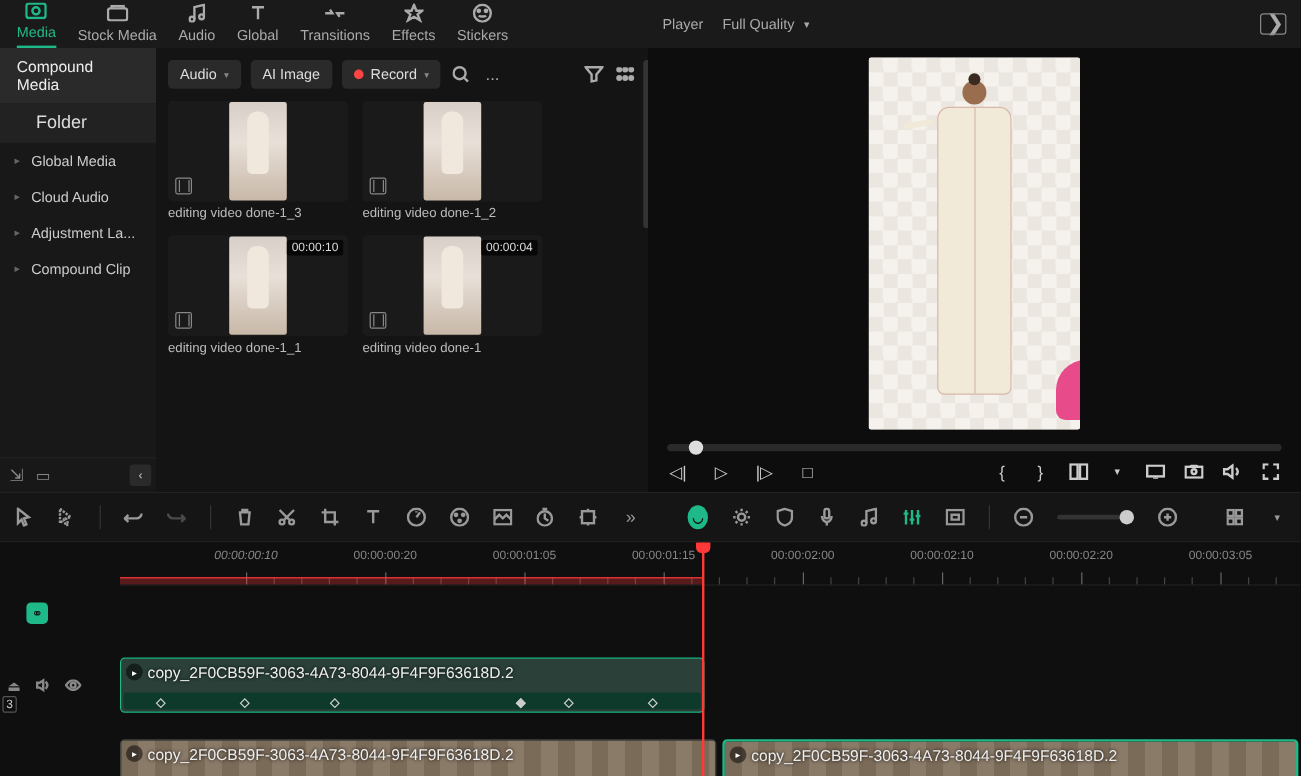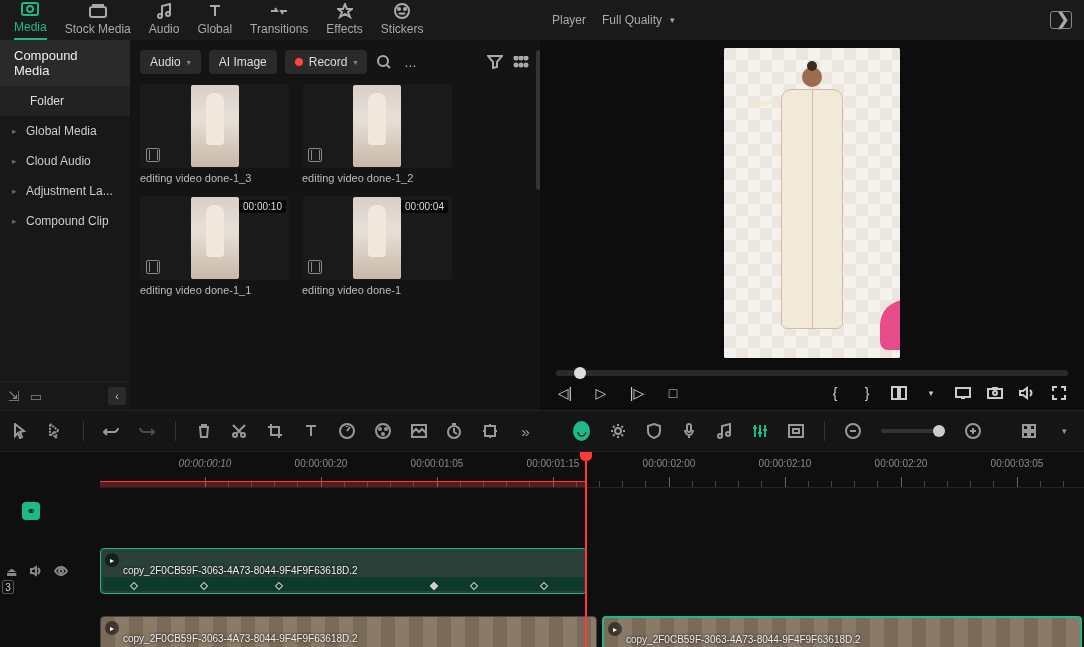--- a/index.html
+++ b/index.html
@@ -9,21 +9,21 @@
 .top-tabs { display: flex; align-items: flex-end; gap: 18px; padding: 0 14px; height: 40px; background: #1a1a1a; position: relative; }
 .top-tab { display: flex; flex-direction: column; align-items: center; font-size: 12px; color: #aaa; cursor: pointer; padding-bottom: 4px; }
 .top-tab.active { color: #1fb888; border-bottom: 2px solid #1fb888; }
 .top-tab-icon { width: 22px; height: 18px; margin-bottom: 2px; display: flex; align-items: center; justify-content: center; }
 .top-tabs-more { position: absolute; right: 14px; bottom: 10px; color: #aaa; font-size: 18px; }
 
 
 .workspace { display: flex; height: 370px; }
 .left-panel { width: 130px; background: #181818; display: flex; flex-direction: column; }
 .left-panel .header-pm { background: #2a2a2a; padding: 8px 14px; font-size: 13px; font-weight: 500; color: #eee; }
-.left-panel .folder { padding: 8px 14px 8px 30px; font-size: 12px; color: #ddd; background: #222; }
+.left-panel .folder { padding: 8px 14px 8px 30px; font-size: 15px; color: #ddd; background: #222; }
 .left-tree-item { padding: 8px 12px; font-size: 12px; color: #ccc; display: flex; align-items: center; gap: 6px; }
 .left-tree-item .chevron { width: 8px; color: #666; font-size: 9px; }
 .left-bottom { margin-top: auto; padding: 6px 8px; display: flex; align-items: center; gap: 10px; position: relative; border-top: 1px solid #222; }
 .left-bottom .collapse { position: absolute; right: 4px; background: #2a2a2a; width: 18px; height: 18px; border-radius: 3px; display: flex; align-items: center; justify-content: center; font-size: 10px; }
 
 
 .media-panel { flex: 0 0 410px; background: #141414; padding: 10px; display: flex; flex-direction: column; }
 .media-toolbar { display: flex; align-items: center; gap: 8px; margin-bottom: 10px; }
 .tb-btn { background: #2a2a2a; color: #ddd; font-size: 12px; padding: 5px 10px; border-radius: 4px; display: flex; align-items: center; gap: 6px; }
 .tb-btn .arrow-d { font-size: 8px; color: #888; }
@@ -89,21 +89,21 @@
 .range-highlight { position: absolute; left: 100px; top: 29px; width: 485px; height: 6px; background: rgba(255,56,56,0.3); border-top: 1px solid #ff3838; }
 
 .track-row { position: relative; height: 48px; margin-top: 16px; }
 .track-controls { position: absolute; left: 0; top: 0; width: 95px; height: 48px; display: flex; align-items: center; gap: 10px; padding-left: 6px; }
 .track-controls .tc-ico { width: 14px; height: 14px; color: #888; font-size: 12px; }
 .clip { position: absolute; height: 46px; border-radius: 4px; overflow: hidden; display: flex; align-items: center; }
 .clip.video1 { left: 100px; width: 487px; top: 0; background: linear-gradient(0deg, #2a4038 0%, #2a4038 100%); border: 1px solid #1fb888; }
 .clip.video1 .green-wave { position: absolute; left: 2px; right: 2px; bottom: 2px; height: 14px; background: #0d3a2a; border-radius: 2px; }
 .clip.video2a { left: 100px; width: 497px; top: 0; background: repeating-linear-gradient(90deg, #7a6a58 0 14px, #8a7a68 14px 28px); border: 1px solid #444; }
 .clip.video2b { left: 602px; width: 480px; top: 0; background: repeating-linear-gradient(90deg, #7a6a58 0 14px, #8a7a68 14px 28px); border: 2px solid #1fb888; }
-.clip-label { position: absolute; left: 22px; top: 16px; font-size: 10px; color: #eee; text-shadow: 0 0 3px #000; white-space: nowrap; }
+.clip-label { position: absolute; left: 22px; top: 4px; font-size: 13px; color: #eee; text-shadow: 0 0 3px #000; white-space: nowrap; }
 .clip-play-ico { position: absolute; left: 4px; top: 4px; width: 14px; height: 14px; background: rgba(0,0,0,0.5); border-radius: 50%; color: #fff; font-size: 8px; display: flex; align-items: center; justify-content: center; }
 .clip-diamond { width: 6px; height: 6px; border: 1px solid #ccc; transform: rotate(45deg); position: absolute; bottom: 4px; }
 .clip .filled { background: #ccc; }
 
 .left-link-badge { position: absolute; left: 22px; top: 50px; width: 18px; height: 18px; background: #1fb888; border-radius: 4px; color: #0d0d0d; font-size: 11px; display: flex; align-items: center; justify-content: center; z-index: 3; }
 .left-badge-3 { position: absolute; left: 2px; top: 128px; width: 12px; height: 14px; color: #ccc; font-size: 10px; border: 1px solid #555; border-radius: 2px; display: flex; align-items: center; justify-content: center; }
 
 svg { stroke: currentColor; fill: none; stroke-width: 2; }
 </style>
 </head>

